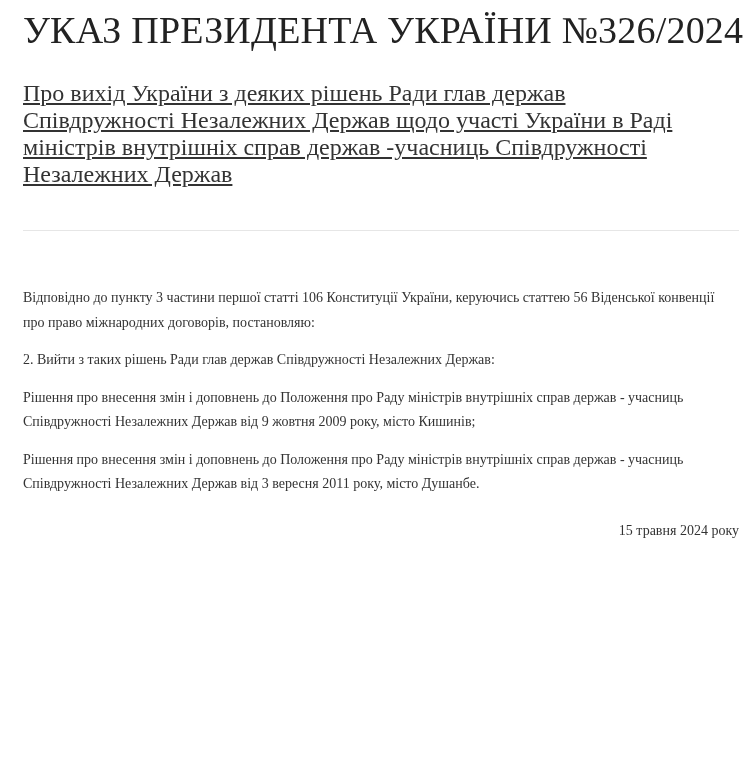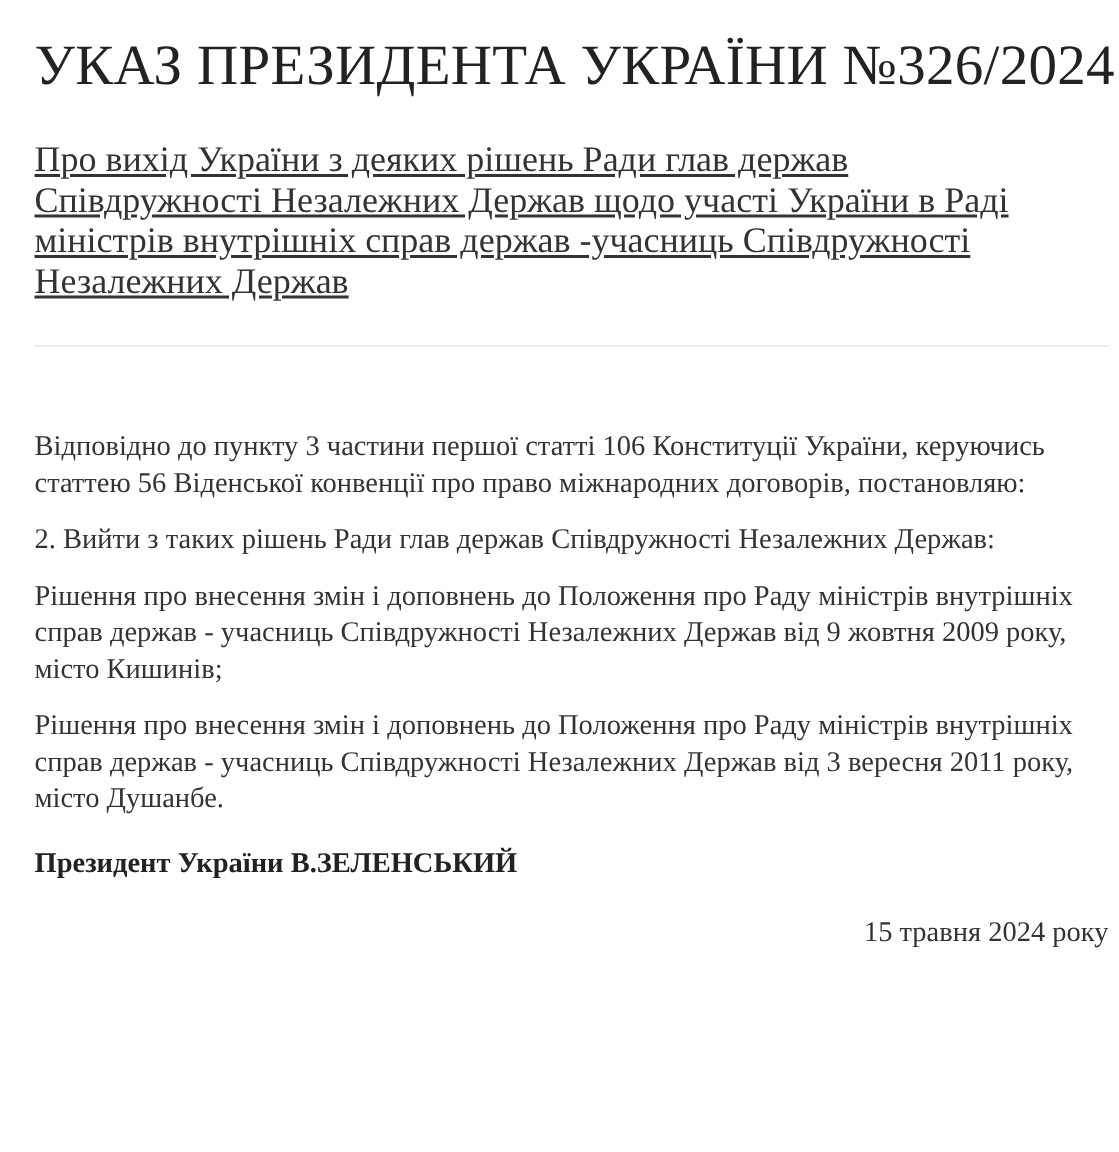--- a/index.html
+++ b/index.html
@@ -16,21 +16,21 @@
       color: #222222;
     }
     .page {
       position: absolute;
       left: 23px;
       top: 0;
       width: 716px;
     }
     .doc-title {
       margin: 0;
-      padding-top: 22px;
+      padding-top: 8px;
       font-family: "Liberation Serif", "DejaVu Serif", serif;
       font-weight: normal;
       font-size: 38px;
       line-height: 44px;
       letter-spacing: 0.2px;
       color: #222222;
       white-space: nowrap;
     }
     .doc-subtitle {
       margin: 0;
@@ -50,21 +50,21 @@
       width: 716px;
       height: 0;
       border-top: 1px solid #e6e6e6;
     }
     .body-text {
       position: absolute;
       left: 0;
       top: 286px;
       width: 716px;
       font-family: "Liberation Serif", "DejaVu Serif", serif;
-      font-size: 19px;
+      font-size: 14px;
       line-height: 24.5px;
       color: #333333;
     }
     .body-text p {
       margin: 0 0 13px 0;
     }
     .signature {
       font-weight: bold;
       color: #222222;
       margin-top: 18px !important;
@@ -80,16 +80,15 @@
 <div class="page">
   <h1 class="doc-title">УКАЗ ПРЕЗИДЕНТА УКРАЇНИ №326/2024</h1>
   <h2 class="doc-subtitle">Про вихід України з деяких рішень Ради глав держав Співдружності Незалежних Держав щодо участі України в Раді міністрів внутрішніх справ держав -учасниць Співдружності Незалежних Держав</h2>
   <div class="divider"></div>
 
   <div class="body-text">
     <p>Відповідно до пункту 3 частини першої статті 106 Конституції України, керуючись статтею 56 Віденської конвенції про право міжнародних договорів, постановляю:</p>
     <p>2. Вийти з таких рішень Ради глав держав Співдружності Незалежних Держав:</p>
     <p>Рішення про внесення змін і доповнень до Положення про Раду міністрів внутрішніх справ держав - учасниць Співдружності Незалежних Держав від 9 жовтня 2009 року, місто Кишинів;</p>
     <p>Рішення про внесення змін і доповнень до Положення про Раду міністрів внутрішніх справ держав - учасниць Співдружності Незалежних Держав від 3 вересня 2011 року, місто Душанбе.</p>
-    <p class="signature">Президент України В.ЗЕЛЕНСЬКИЙ</p>
     <p class="date">15 травня 2024 року</p>
   </div>
 </div>
 
 </body></html>

